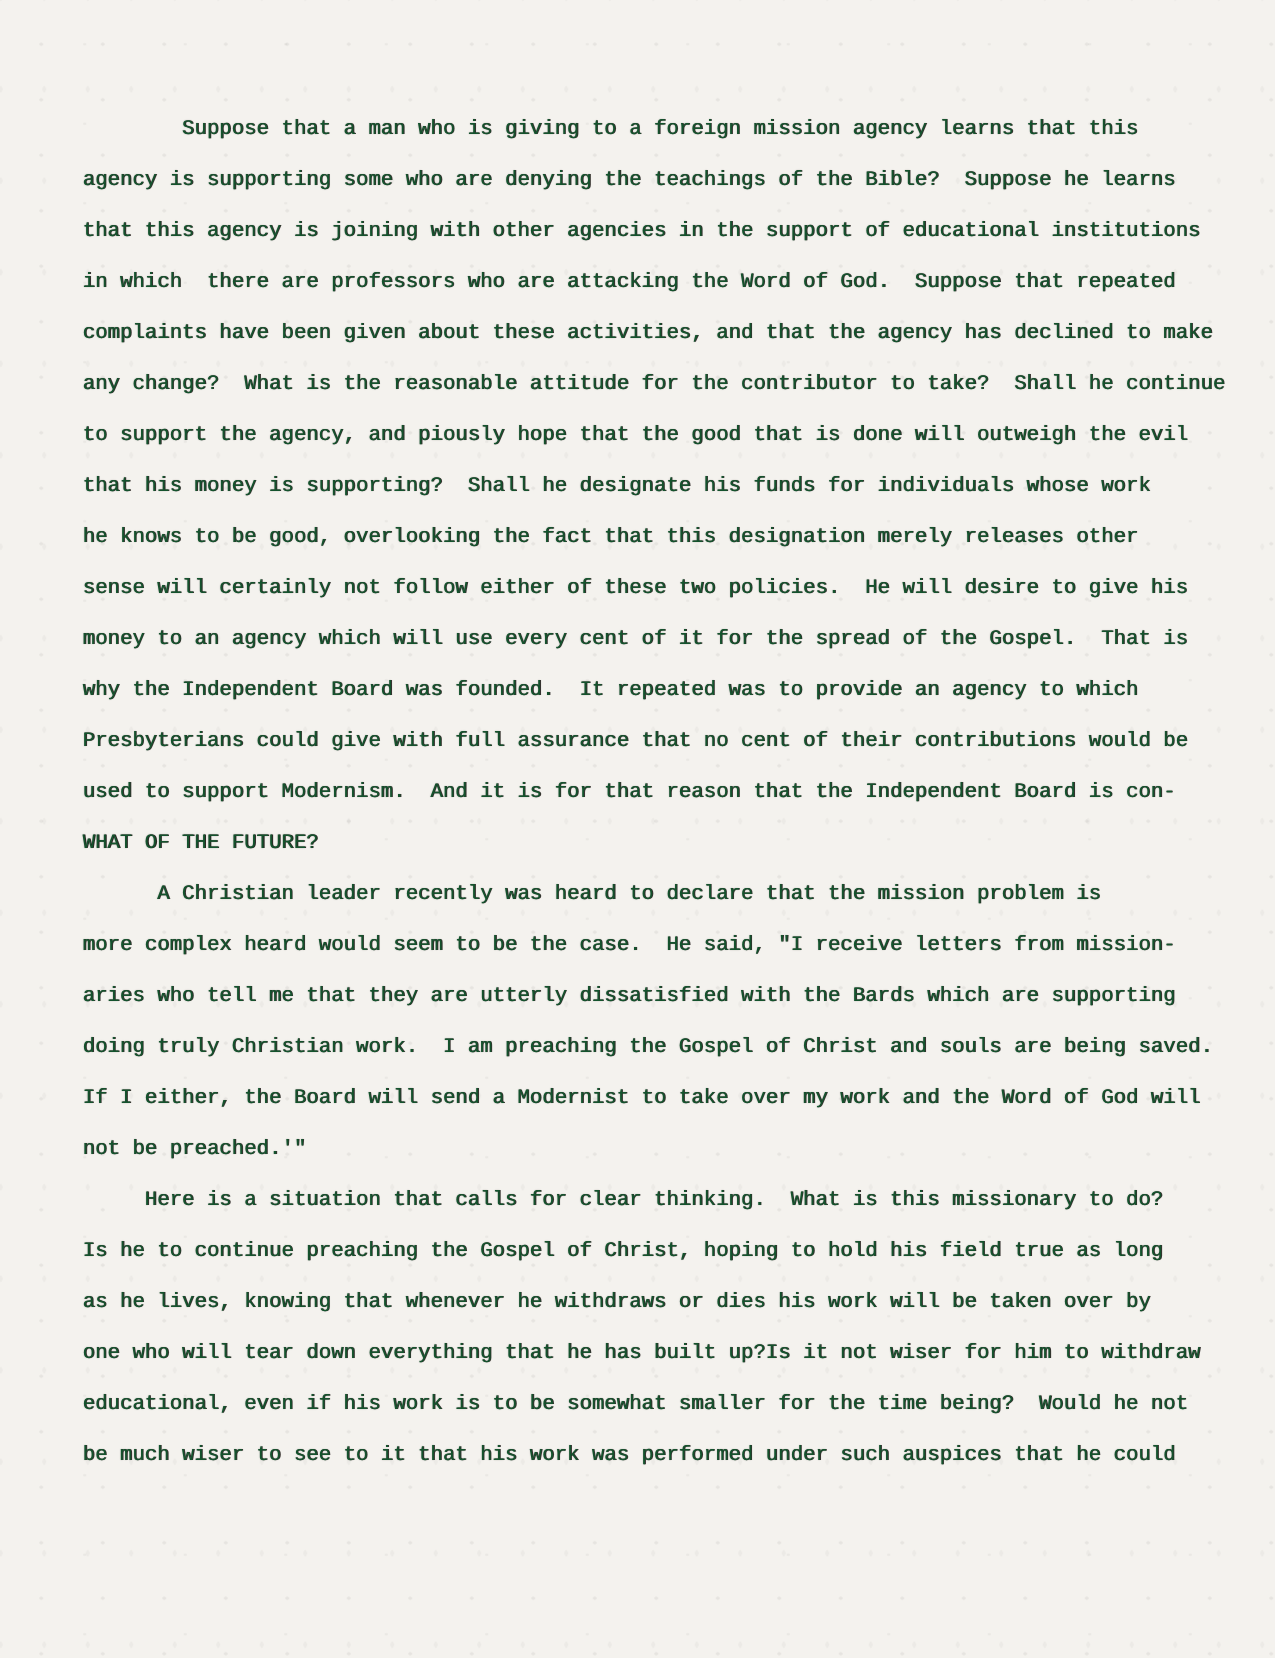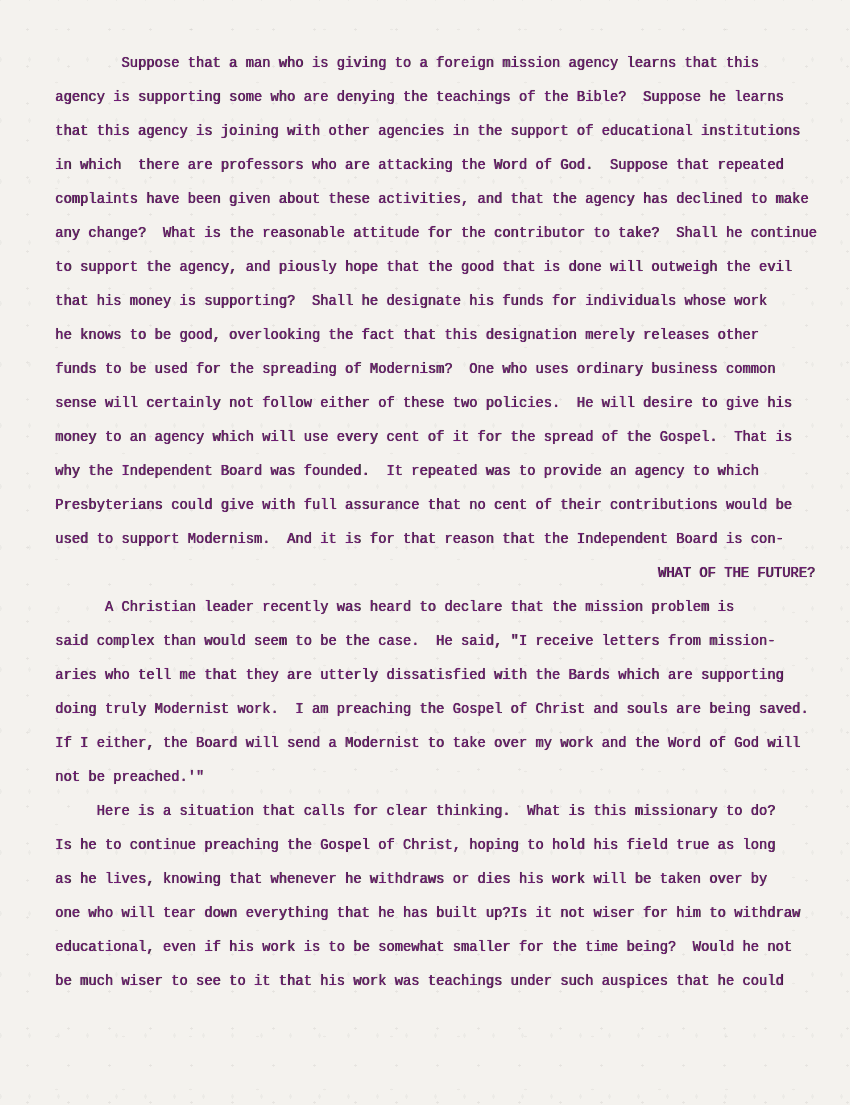--- a/index.html
+++ b/index.html
@@ -22,77 +22,76 @@
     background-image:
       radial-gradient(rgba(40,38,34,0.07) 1px, transparent 1.4px),
       radial-gradient(rgba(40,38,34,0.05) 1px, transparent 1.3px),
       radial-gradient(rgba(40,38,34,0.04) 1px, transparent 1.2px);
     background-size: 41px 37px, 67px 53px, 29px 61px;
     background-position: 7px 11px, 23px 3px, 15px 29px;
   }
   .page {
     position: absolute;
     inset: 0;
-    padding: 47px 0 0 55px;
+    padding: 70px 0 0 55px;
     box-sizing: border-box;
-    color: #701a75;
+    color: #14532d;
   }
   .line {
     height: 34px;
     line-height: 34px;
     font-size: 13.8px;
     white-space: pre;
     letter-spacing: 0px;
     
     text-shadow: 0.6px 0 0 rgba(23,20,17,0.85), 0 0 1px rgba(23,20,17,0.30);
   }
   .heading {
     width: 760px;
-    text-align: right;
+    text-align: left;
     text-shadow: 0.7px 0 0 rgba(23,20,17,0.9), 0 0 1px rgba(23,20,17,0.35);
   }
 </style>
 </head>
 <body>
 
 <div class="scan-noise"></div>
 
 <div class="page">
 
   <div>
     <div class="line">        Suppose that a man who is giving to a foreign mission agency learns that this</div>
     <div class="line">agency is supporting some who are denying the teachings of the Bible?  Suppose he learns</div>
     <div class="line">that this agency is joining with other agencies in the support of educational institutions</div>
     <div class="line">in which  there are professors who are attacking the Word of God.  Suppose that repeated</div>
     <div class="line">complaints have been given about these activities, and that the agency has declined to make</div>
     <div class="line">any change?  What is the reasonable attitude for the contributor to take?  Shall he continue</div>
     <div class="line">to support the agency, and piously hope that the good that is done will outweigh the evil</div>
     <div class="line">that his money is supporting?  Shall he designate his funds for individuals whose work</div>
     <div class="line">he knows to be good, overlooking the fact that this designation merely releases other</div>
-    <div class="line">funds to be used for the spreading of Modernism?  One who uses ordinary business common</div>
     <div class="line">sense will certainly not follow either of these two policies.  He will desire to give his</div>
     <div class="line">money to an agency which will use every cent of it for the spread of the Gospel.  That is</div>
     <div class="line">why the Independent Board was founded.  It repeated was to provide an agency to which</div>
     <div class="line">Presbyterians could give with full assurance that no cent of their contributions would be</div>
     <div class="line">used to support Modernism.  And it is for that reason that the Independent Board is con-</div>
   </div>
 
   <div class="line heading">WHAT OF THE FUTURE?</div>
 
   <div>
     <div class="line">      A Christian leader recently was heard to declare that the mission problem is</div>
-    <div class="line">said complex than would seem to be the case.  He said, "I receive letters from mission-</div>
+    <div class="line">more complex heard would seem to be the case.  He said, "I receive letters from mission-</div>
     <div class="line">aries who tell me that they are utterly dissatisfied with the Bards which are supporting</div>
-    <div class="line">doing truly Modernist work.  I am preaching the Gospel of Christ and souls are being saved.</div>
+    <div class="line">doing truly Christian work.  I am preaching the Gospel of Christ and souls are being saved.</div>
     <div class="line">If I either, the Board will send a Modernist to take over my work and the Word of God will</div>
     <div class="line">not be preached.'"</div>
   </div>
 
   <div>
     <div class="line">     Here is a situation that calls for clear thinking.  What is this missionary to do?</div>
     <div class="line">Is he to continue preaching the Gospel of Christ, hoping to hold his field true as long</div>
     <div class="line">as he lives, knowing that whenever he withdraws or dies his work will be taken over by</div>
     <div class="line">one who will tear down everything that he has built up?Is it not wiser for him to withdraw</div>
     <div class="line">educational, even if his work is to be somewhat smaller for the time being?  Would he not</div>
-    <div class="line">be much wiser to see to it that his work was teachings under such auspices that he could</div>
+    <div class="line">be much wiser to see to it that his work was performed under such auspices that he could</div>
   </div>
 
 </div>
 
 </body></html>

